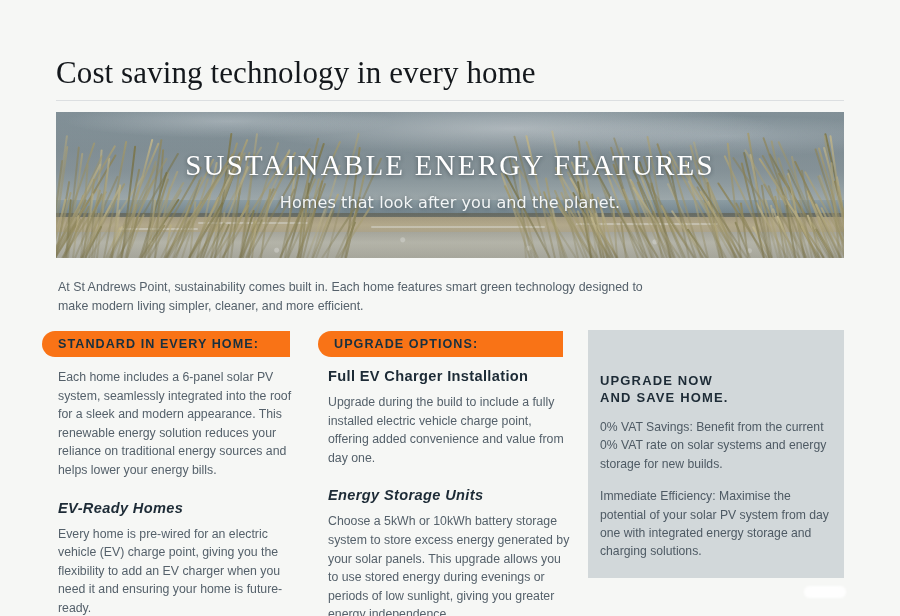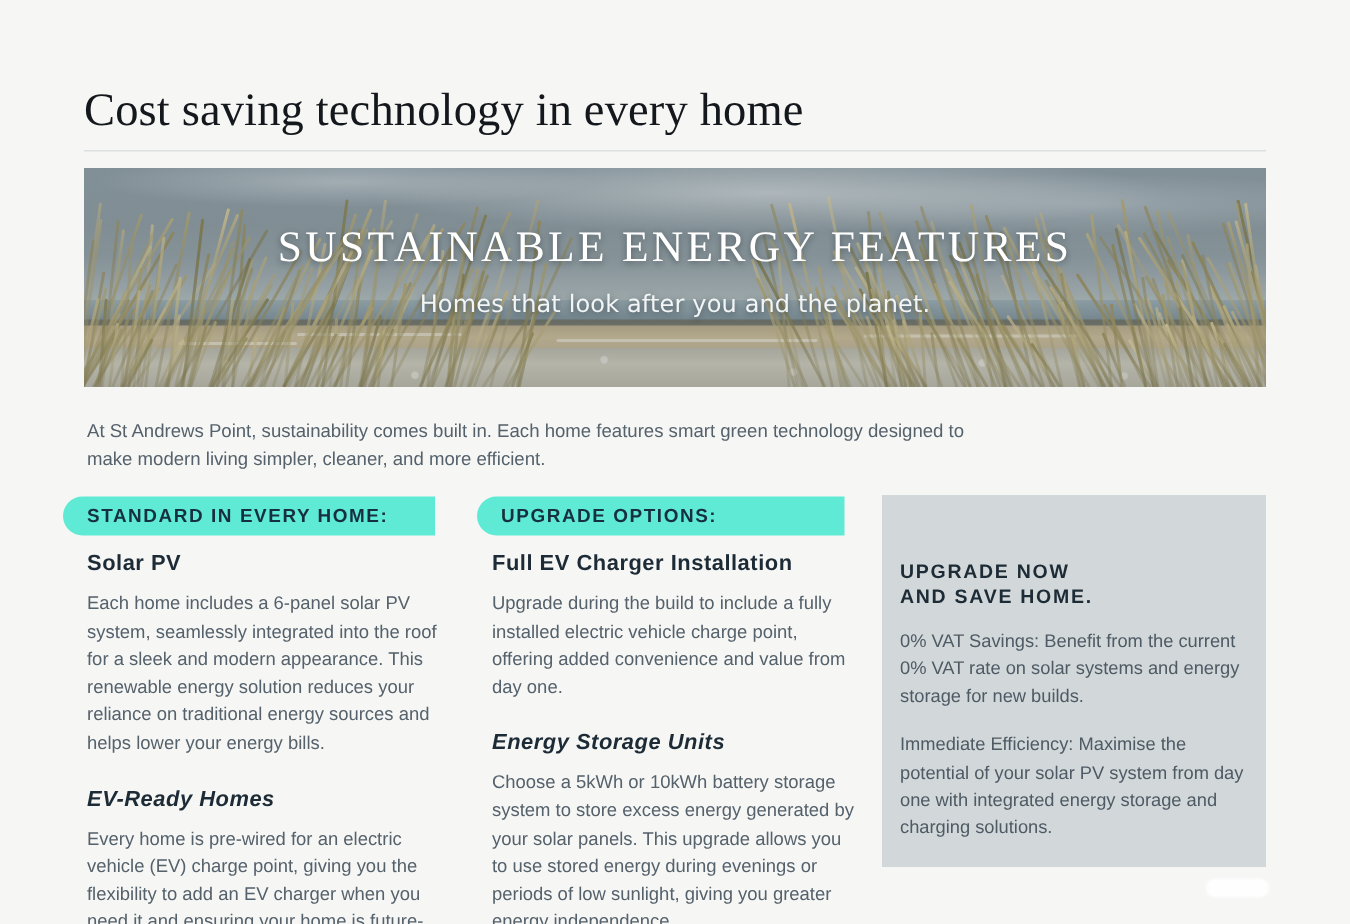--- a/index.html
+++ b/index.html
@@ -168,21 +168,21 @@
     width: 600px;
     font-size: 12.4px;
     line-height: 19px;
     color: #55616b;
   }
 
   
   .pill {
     position: absolute;
     height: 26px;
-    background: #5eead4;
+    background: #f97316;
     border-radius: 13px 0 0 13px;
     display: flex;
     align-items: center;
     padding-left: 16px;
     box-sizing: border-box;
     color: #17303f;
     font-size: 12.6px;
     font-weight: bold;
     letter-spacing: 1.05px;
     white-space: nowrap;
@@ -602,21 +602,20 @@
 <div class="intro">At St Andrews Point, sustainability comes built in. Each home features smart green technology designed to make modern living simpler, cleaner, and more efficient.</div>
 
 <div class="pill pill-standard">
   <span>STANDARD IN EVERY HOME:</span>
 </div>
 <div class="pill pill-upgrade">
   <span>UPGRADE OPTIONS:</span>
 </div>
 
 <div class="col col-left">
-  <h3 class="sub-head">Solar PV</h3>
   <p class="body-text">Each home includes a 6-panel solar PV system, seamlessly integrated into the roof for a sleek and modern appearance. This renewable energy solution reduces your reliance on traditional energy sources and helps lower your energy bills.</p>
   <h3 class="sub-head spaced">EV-Ready Homes</h3>
   <p class="body-text">Every home is pre-wired for an electric vehicle (EV) charge point, giving you the flexibility to add an EV charger when you need it and ensuring your home is future-ready.</p>
 </div>
 
 <div class="col col-mid">
   <h3 class="sub-head">Full EV Charger Installation</h3>
   <p class="body-text">Upgrade during the build to include a fully installed electric vehicle charge point, offering added convenience and value from day one.</p>
   <h3 class="sub-head spaced">Energy Storage Units</h3>
   <p class="body-text">Choose a 5kWh or 10kWh battery storage system to store excess energy generated by your solar panels. This upgrade allows you to use stored energy during evenings or periods of low sunlight, giving you greater energy independence.</p>

